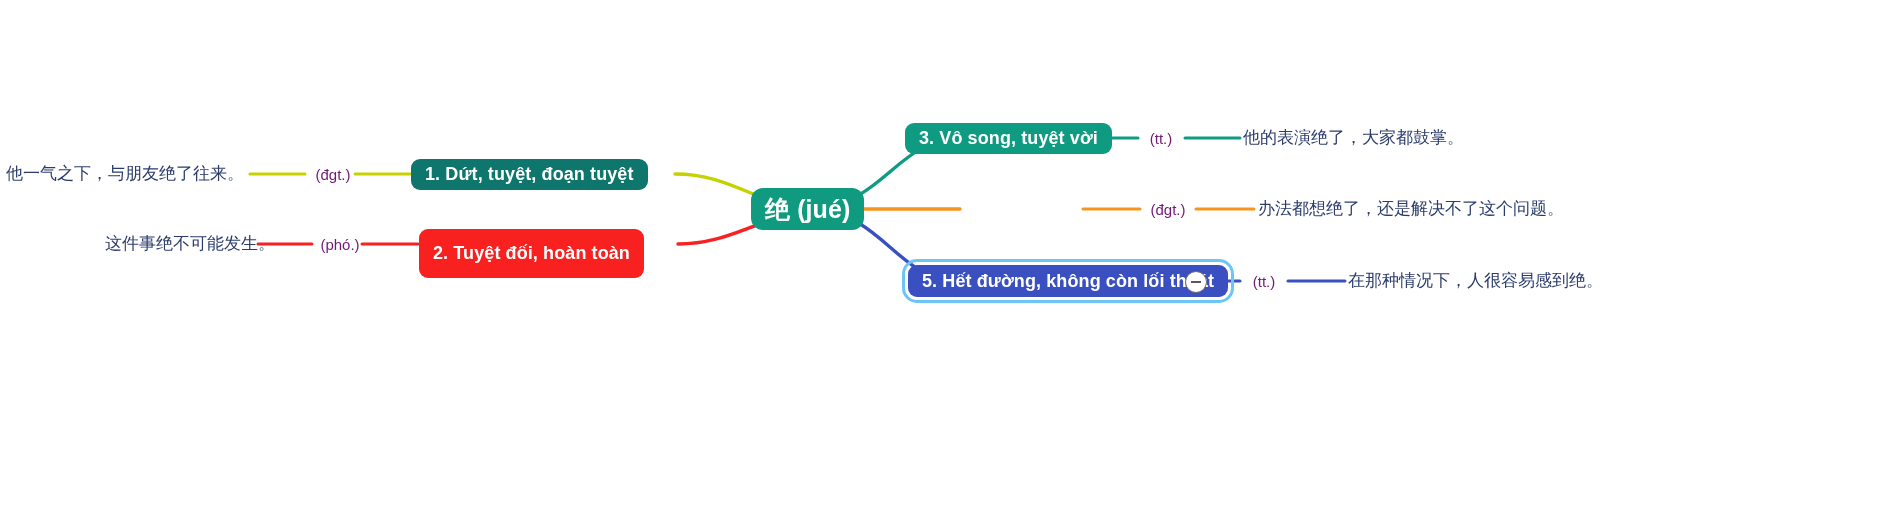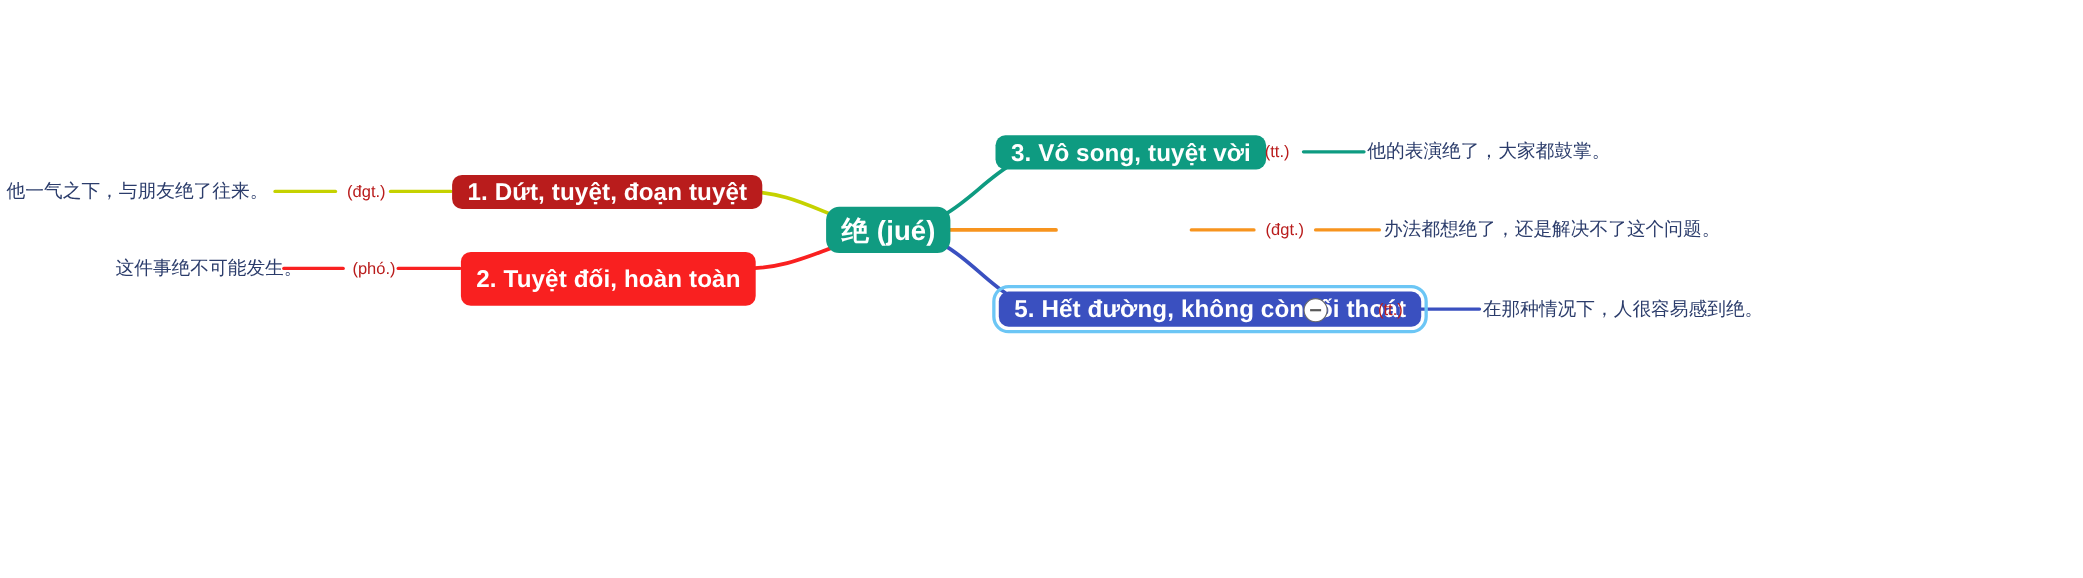--- a/index.html
+++ b/index.html
@@ -38,32 +38,32 @@
     white-space: nowrap;
     border-radius: 9px;
     letter-spacing: 0.1px;
   }
   .node-root {
     border-radius: 12px;
     font-size: 25px;
     padding: 0 14px;
   }
   .node-branch {
-    font-size: 22px;
+    font-size: 18px;
     padding: 0 14px;
     align-items: center;
   }
   .node-selected {
     outline: 3px solid #6cc6f5;
     outline-offset: 3px;
     border-radius: 9px;
   }
   .leaf-label {
     position: absolute;
-    color: #b91c1c;
+    color: #701a75;
     font-size: 15px;
     white-space: nowrap;
     display: flex;
     align-items: center;
     height: 22px;
   }
   .leaf-text {
     position: absolute;
     color: #2b3c6b;
     font-size: 17px;
@@ -123,21 +123,21 @@
     <line x1="1196" y1="209" x2="1254" y2="209" stroke="#f7941e" stroke-width="3" stroke-linecap="round"></line>
 
     <line x1="1205" y1="281" x2="1240" y2="281" stroke="#3a50c0" stroke-width="3" stroke-linecap="round"></line>
     <line x1="1288" y1="281" x2="1345" y2="281" stroke="#3a50c0" stroke-width="3" stroke-linecap="round"></line>
   </svg>
 
   <div class="node node-root" style="left:711px; top:188px; height:42px; background:#109b81;margin-left:40px;">
     <span>绝 (jué)</span>
   </div>
 
-  <div class="node node-branch" style="left:411px; top:159px; height:31px; background:#b91c1c;">
+  <div class="node node-branch" style="left:411px; top:159px; height:31px; background:#0f766e;">
     <span>1. Dứt, tuyệt, đoạn tuyệt</span>
   </div>
   <div class="leaf-label" style="left:310px; top:163px; width:46px; justify-content:center;">
     <span>(đgt.)</span>
   </div>
   <div class="leaf-text align-right" style="left:0px; top:161px; width:244px;">
     <span>他一气之下，与朋友绝了往来。</span>
   </div>
 
   <div class="node node-branch" style="left:419px; top:229px; height:49px; background:#f92020;">

